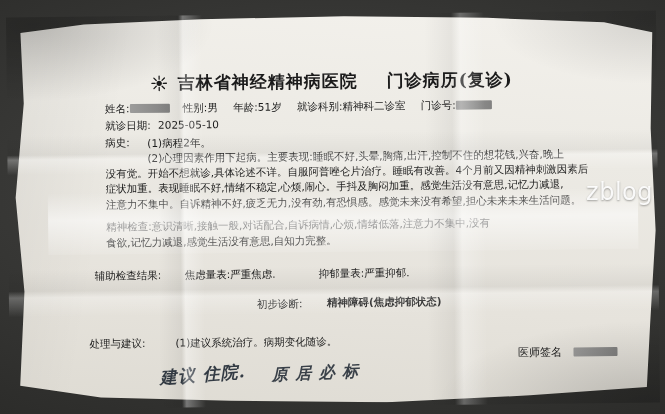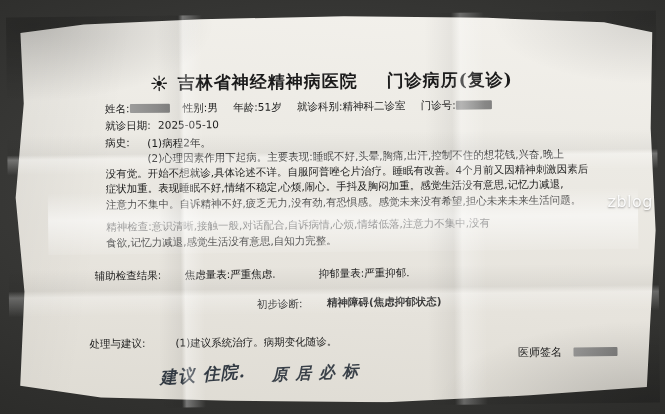--- a/index.html
+++ b/index.html
@@ -180,23 +180,23 @@
     width: 590px;
     height: 62px;
     background: linear-gradient(180deg, rgba(255,255,255,0.0), rgba(255,255,255,0.55) 45%, rgba(255,255,255,0.1));
     pointer-events: none;
   }
 
   
   #watermark {
     position: absolute;
     right: 12px;
-    top: 192px;
+    top: 178px;
     font-family: "DejaVu Sans", sans-serif;
-    font-size: 16px;
+    font-size: 24px;
     color: rgba(255,255,255,0.92);
     text-shadow: 0 1px 2px rgba(0,0,0,0.35);
     letter-spacing: 0.5px;
   }
 </style>
 </head>
 <body>
 
 <div id="scene">
 

